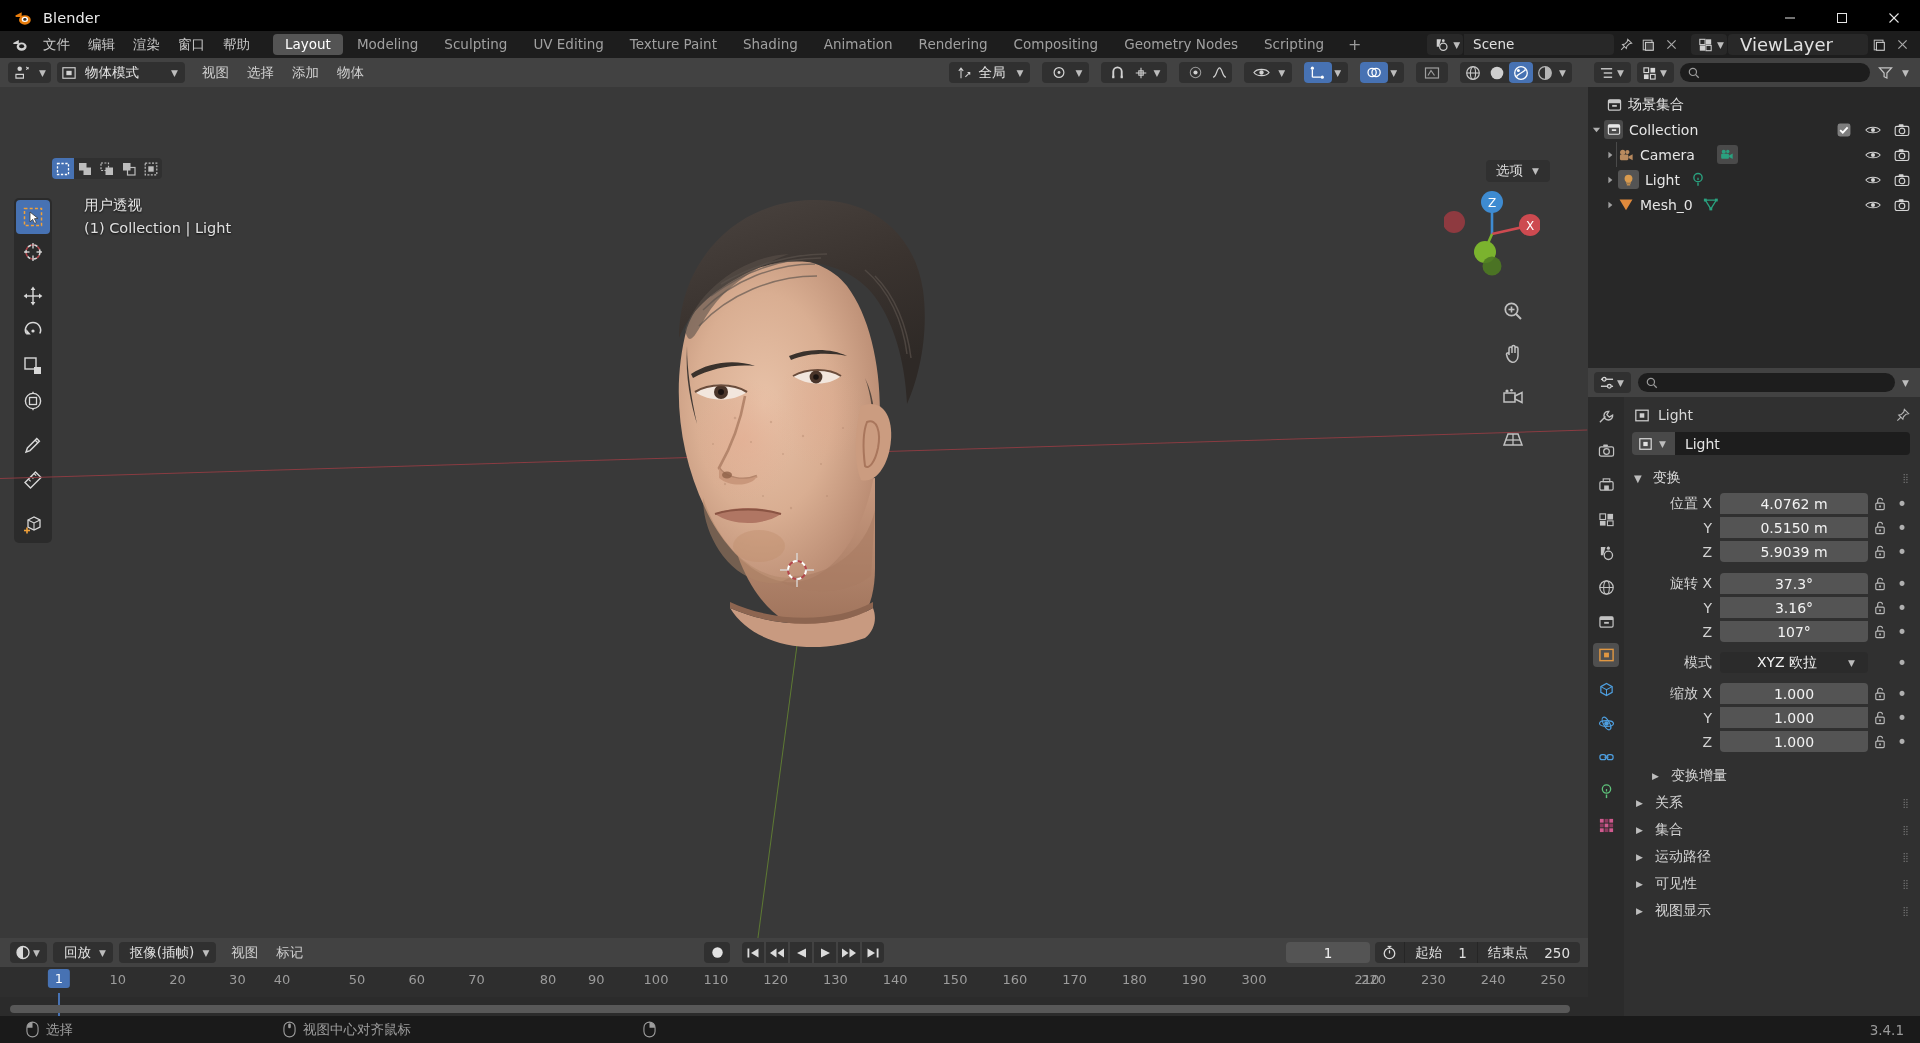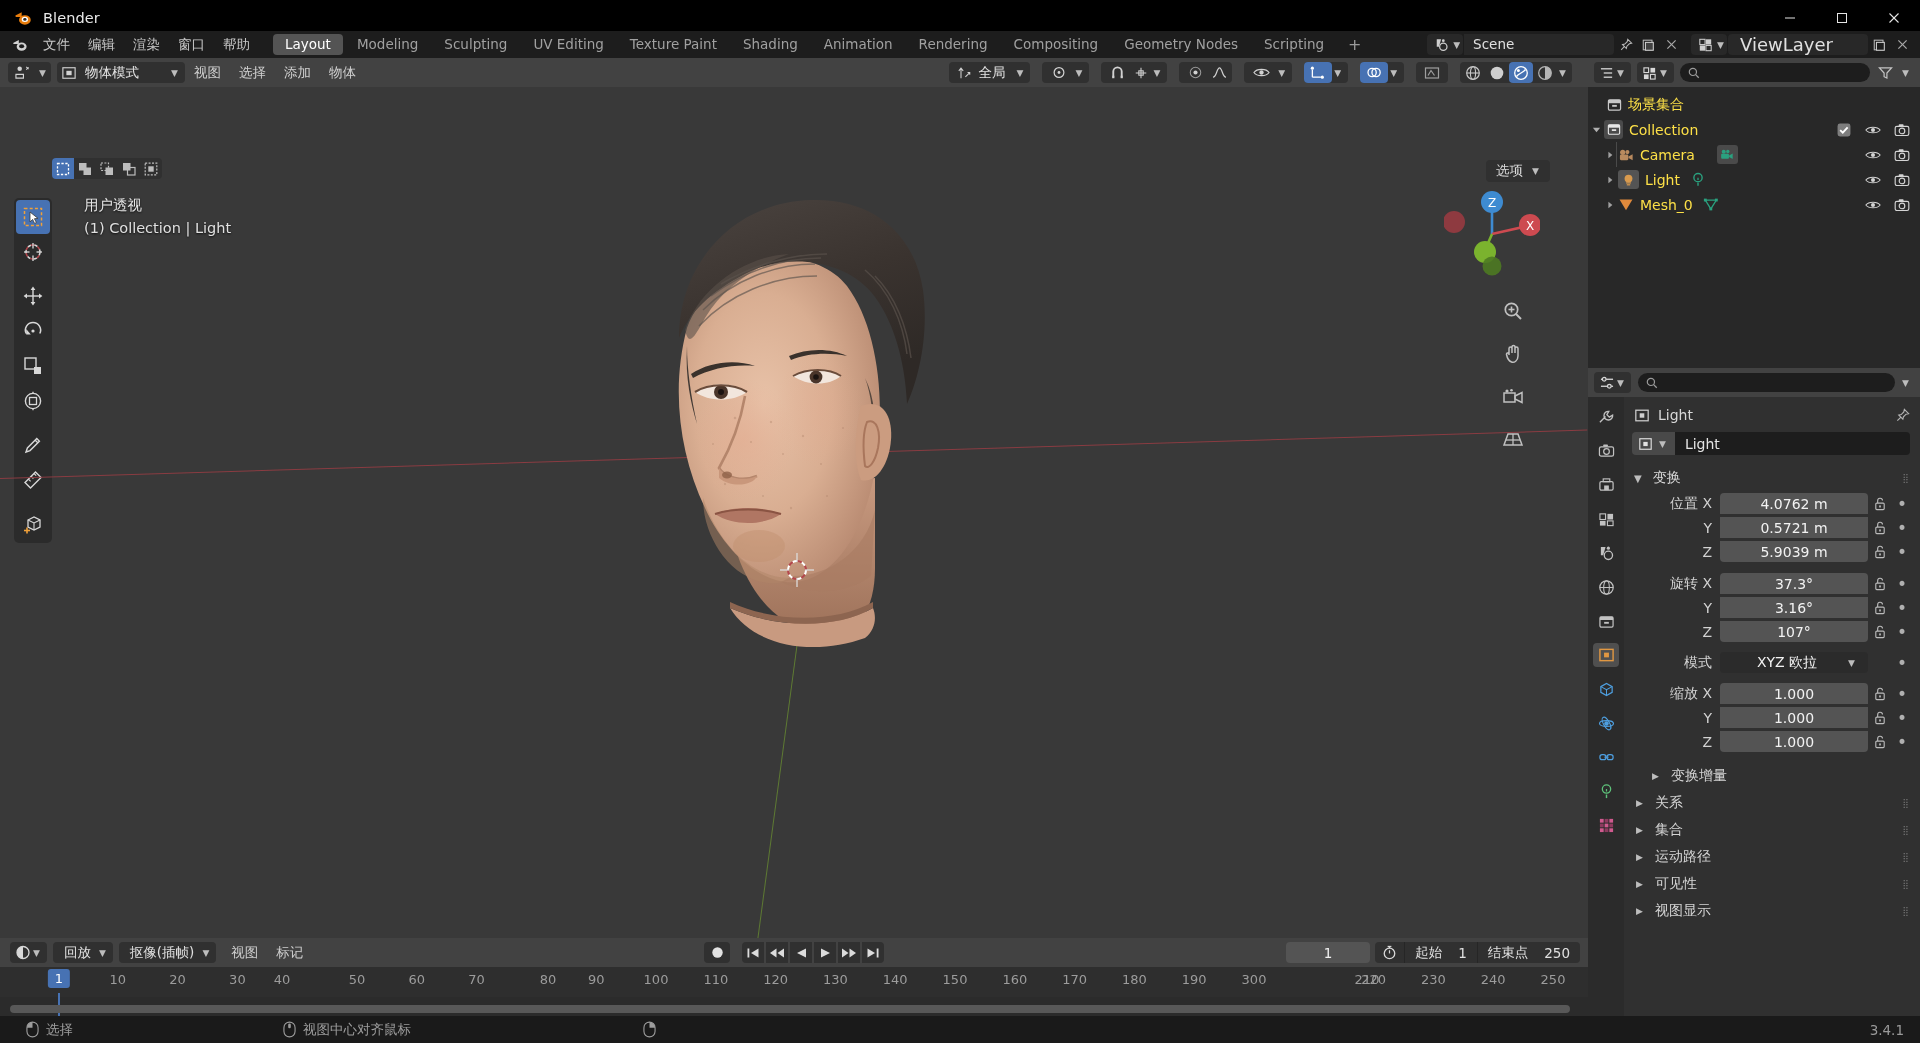--- a/index.html
+++ b/index.html
@@ -48,21 +48,21 @@
   }
   .vp-header {
     position:absolute; left:0; top:0; width:1588px; height:29px;
     background:#424242; display:flex; align-items:center; font-size:13.5px; color:#d0d0d0;
   }
   .hgrp { display:flex; align-items:center; background:#303030; border-radius:4px; height:21px; margin-right:6px; }
   .hbtn { height:21px; display:flex; align-items:center; justify-content:center; padding:0 6px; color:#d2d2d2; border-radius:4px;}
   .hbtn.on { background:#4772b3; color:#fff; }
   .hbtn.on2 { background:#4772b3; color:#fff; }
   .caret { font-size:9px; color:#bdbdbd; padding:0 5px 0 2px; }
-  .modebox { display:flex; align-items:center; background:#303030; border-radius:4px; height:21px; padding:0 2px 0 4px; min-width:128px;}
+  .modebox { display:flex; align-items:center; background:#303030; border-radius:4px; height:21px; padding:0 2px 0 4px; margin-right:8px; min-width:128px;}
   .modebox .lbl { color:#e2e2e2; font-size:13.5px; padding:0 8px; }
   .vmenu { padding:0 9px; height:21px; line-height:21px; color:#cfcfcf; font-size:13.5px;}
 
   .vp-left-tools {
     position:absolute; left:14px; top:140px; width:38px;
     background:#2b2b2b; border-radius:5px; padding:2px; display:flex; flex-direction:column; gap:1px;
   }
   .tool { width:34px; height:34px; border-radius:4px; display:flex; align-items:center; justify-content:center; color:#d6d6d6;}
   .tool.active { background:#4772b3; }
   .toolsep { height:8px; }
@@ -116,21 +116,21 @@
   .playhead { position:absolute; top:2px; transform:translateX(-50%); background:#4772b3; color:#fff; font-size:13px; border-radius:3px; padding:2px 7px;}
   .phline { position:absolute; top:26px; width:2px; background:#4772b3;}
   .tl-scroll { position:absolute; left:10px; bottom:3px; height:8px; background:#585858; border-radius:4px;}
 
   
   .outliner { position:absolute; left:1588px; top:58px; width:332px; height:310px; background:#282828;}
   .ol-header { height:29px; background:#424242; display:flex; align-items:center; padding:0 6px; gap:4px;}
   .ol-search { flex:1; background:#1d1d1d; border-radius:10px; height:19px; display:flex; align-items:center; padding:0 8px; gap:5px; }
   .ol-body { padding:5px 0 0 0; font-size:14px; color:#d3d3d3;}
   .ol-row { display:flex; align-items:center; height:25px; padding-right:10px; }
-  .ol-label { margin-left:6px; color:#fde047; font-size:14px;text-align:center;}
+  .ol-label { margin-left:6px; color:#e5e5e5; font-size:14px;text-align:center;}
   .ol-right { margin-left:auto; display:flex; align-items:center; gap:13px;}
   .disc { width:16px; height:16px; display:flex; align-items:center; justify-content:center;}
 
   
   .props { position:absolute; left:1588px; top:368px; width:332px; height:648px; background:#303030; }
   .props-header { height:29px; background:#424242; display:flex; align-items:center; padding:0 6px; gap:5px;}
   .props-search { flex:1; background:#1d1d1d; border-radius:10px; height:19px; display:flex; align-items:center; padding:0 8px; gap:5px;}
   .props-tabs { position:absolute; left:0; top:29px; width:36px; bottom:0; background:#2b2b2b; padding-top:8px; display:flex; flex-direction:column; align-items:center; gap:10px;}
   .ptab { width:26px; height:24px; display:flex; align-items:center; justify-content:center; border-radius:4px;}
   .ptab.active { background:#4f4f4f; }
@@ -1199,21 +1199,21 @@
             <svg width="14" height="14" viewBox="0 0 15 15">
               <rect x="3" y="6.5" width="9" height="7" rx="1.1" fill="none" stroke="#bbb" stroke-width="1.2"></rect>
               <path d="M5 6.5 L5 4.2 A2.6 2.6 0 0 1 10.2 3.8" fill="none" stroke="#bbb" stroke-width="1.2"></path>
               <rect x="6.6" y="9" width="1.8" height="2.2" fill="#bbb"></rect>
             </svg>
           </span>
         <span class="anim">•</span>
       </div>
       <div class="proprow">
         <span class="lab">Y</span>
-        <span class="fld mid">0.5721 m</span>
+        <span class="fld mid">0.5150 m</span>
         <span class="lock">
             <svg width="14" height="14" viewBox="0 0 15 15">
               <rect x="3" y="6.5" width="9" height="7" rx="1.1" fill="none" stroke="#bbb" stroke-width="1.2"></rect>
               <path d="M5 6.5 L5 4.2 A2.6 2.6 0 0 1 10.2 3.8" fill="none" stroke="#bbb" stroke-width="1.2"></path>
               <rect x="6.6" y="9" width="1.8" height="2.2" fill="#bbb"></rect>
             </svg>
           </span>
         <span class="anim">•</span>
       </div>
       <div class="proprow">

